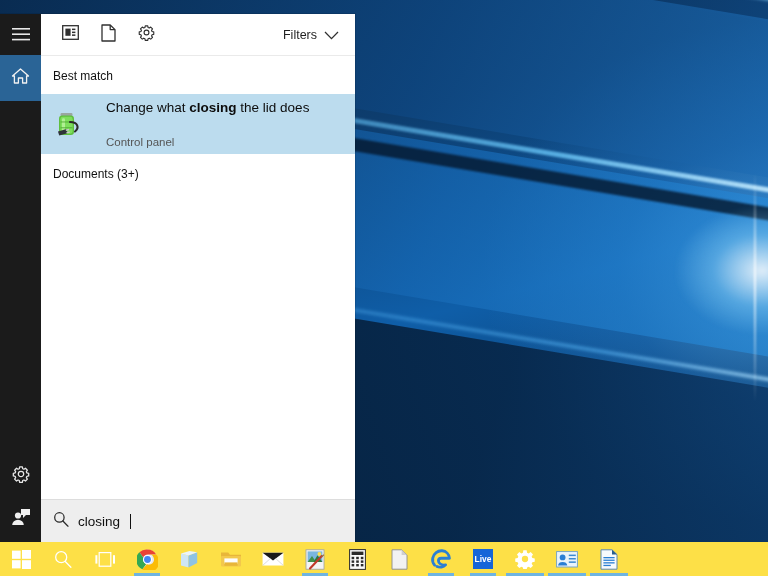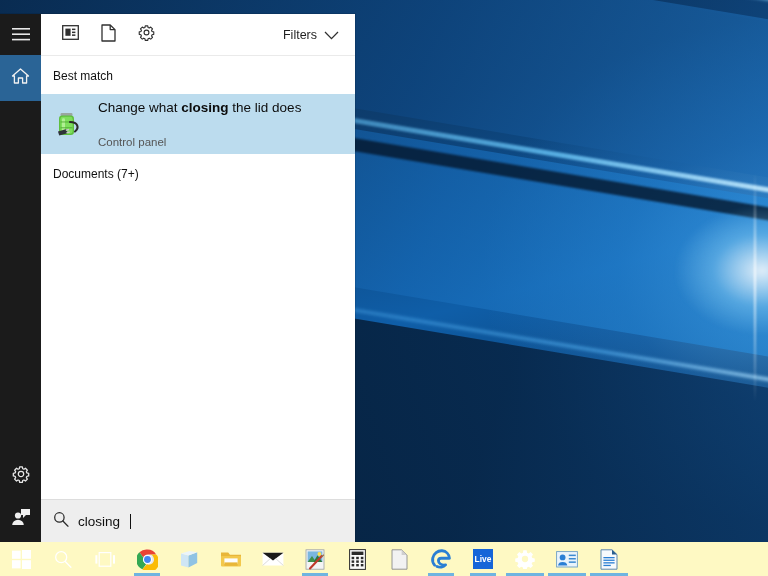--- a/index.html
+++ b/index.html
@@ -198,21 +198,21 @@
   }
   .section-header {
     font-size: 12px;
     font-weight: normal;
     color: #111111;
     padding: 13px 0 11px 12px;
   }
   .result-row {
     display: flex;
     align-items: center;
-    gap: 13px;
+    gap: 21px;
     padding: 9px 12px 9px 12px;
     height: 42px;
     box-sizing: content-box;
     cursor: pointer;
   }
   .result-row.selected {
     background: #bcdcee;
   }
   .result-icon {
     width: 32px;
@@ -262,21 +262,21 @@
     margin-left: 1px;
   }
 
   
   #taskbar {
     position: absolute;
     left: 0;
     bottom: 0;
     width: 768px;
     height: 34px;
-    background: #fef9c3;
+    background: #fde047;
     display: flex;
     align-items: flex-start;
   }
   .tb-item {
     width: 42px;
     height: 34px;
     position: relative;
     display: flex;
     align-items: center;
     justify-content: center;
@@ -434,21 +434,21 @@
               <rect x="11.6" y="20.6" width="3.4" height="1.5" transform="rotate(-15 11.6 20.6)" fill="#c8c8c8"></rect>
               <rect x="12.3" y="23.1" width="3.4" height="1.5" transform="rotate(-15 12.3 23.1)" fill="#c8c8c8"></rect>
             </svg>
           </div>
           <div class="result-text">
             <div class="result-title"><span>Change what </span><b>closing</b><span> the lid does</span></div>
             <div class="result-sub">Control panel</div>
           </div>
         </div>
 
-        <div class="section-header">Documents (7+)</div>
+        <div class="section-header">Documents (3+)</div>
       </div>
 
       <div id="search-box">
         <span>
           <svg width="16" height="16" viewBox="0 0 16 16">
             <circle cx="6.4" cy="6.4" r="4.7" fill="none" stroke="#2a2a2a" stroke-width="1.25"></circle>
             <line x1="9.9" y1="10" x2="15" y2="15.2" stroke="#2a2a2a" stroke-width="1.25" stroke-linecap="round"></line>
           </svg>
         </span>
         <span id="search-text" title="Type here to search">closing</span>

